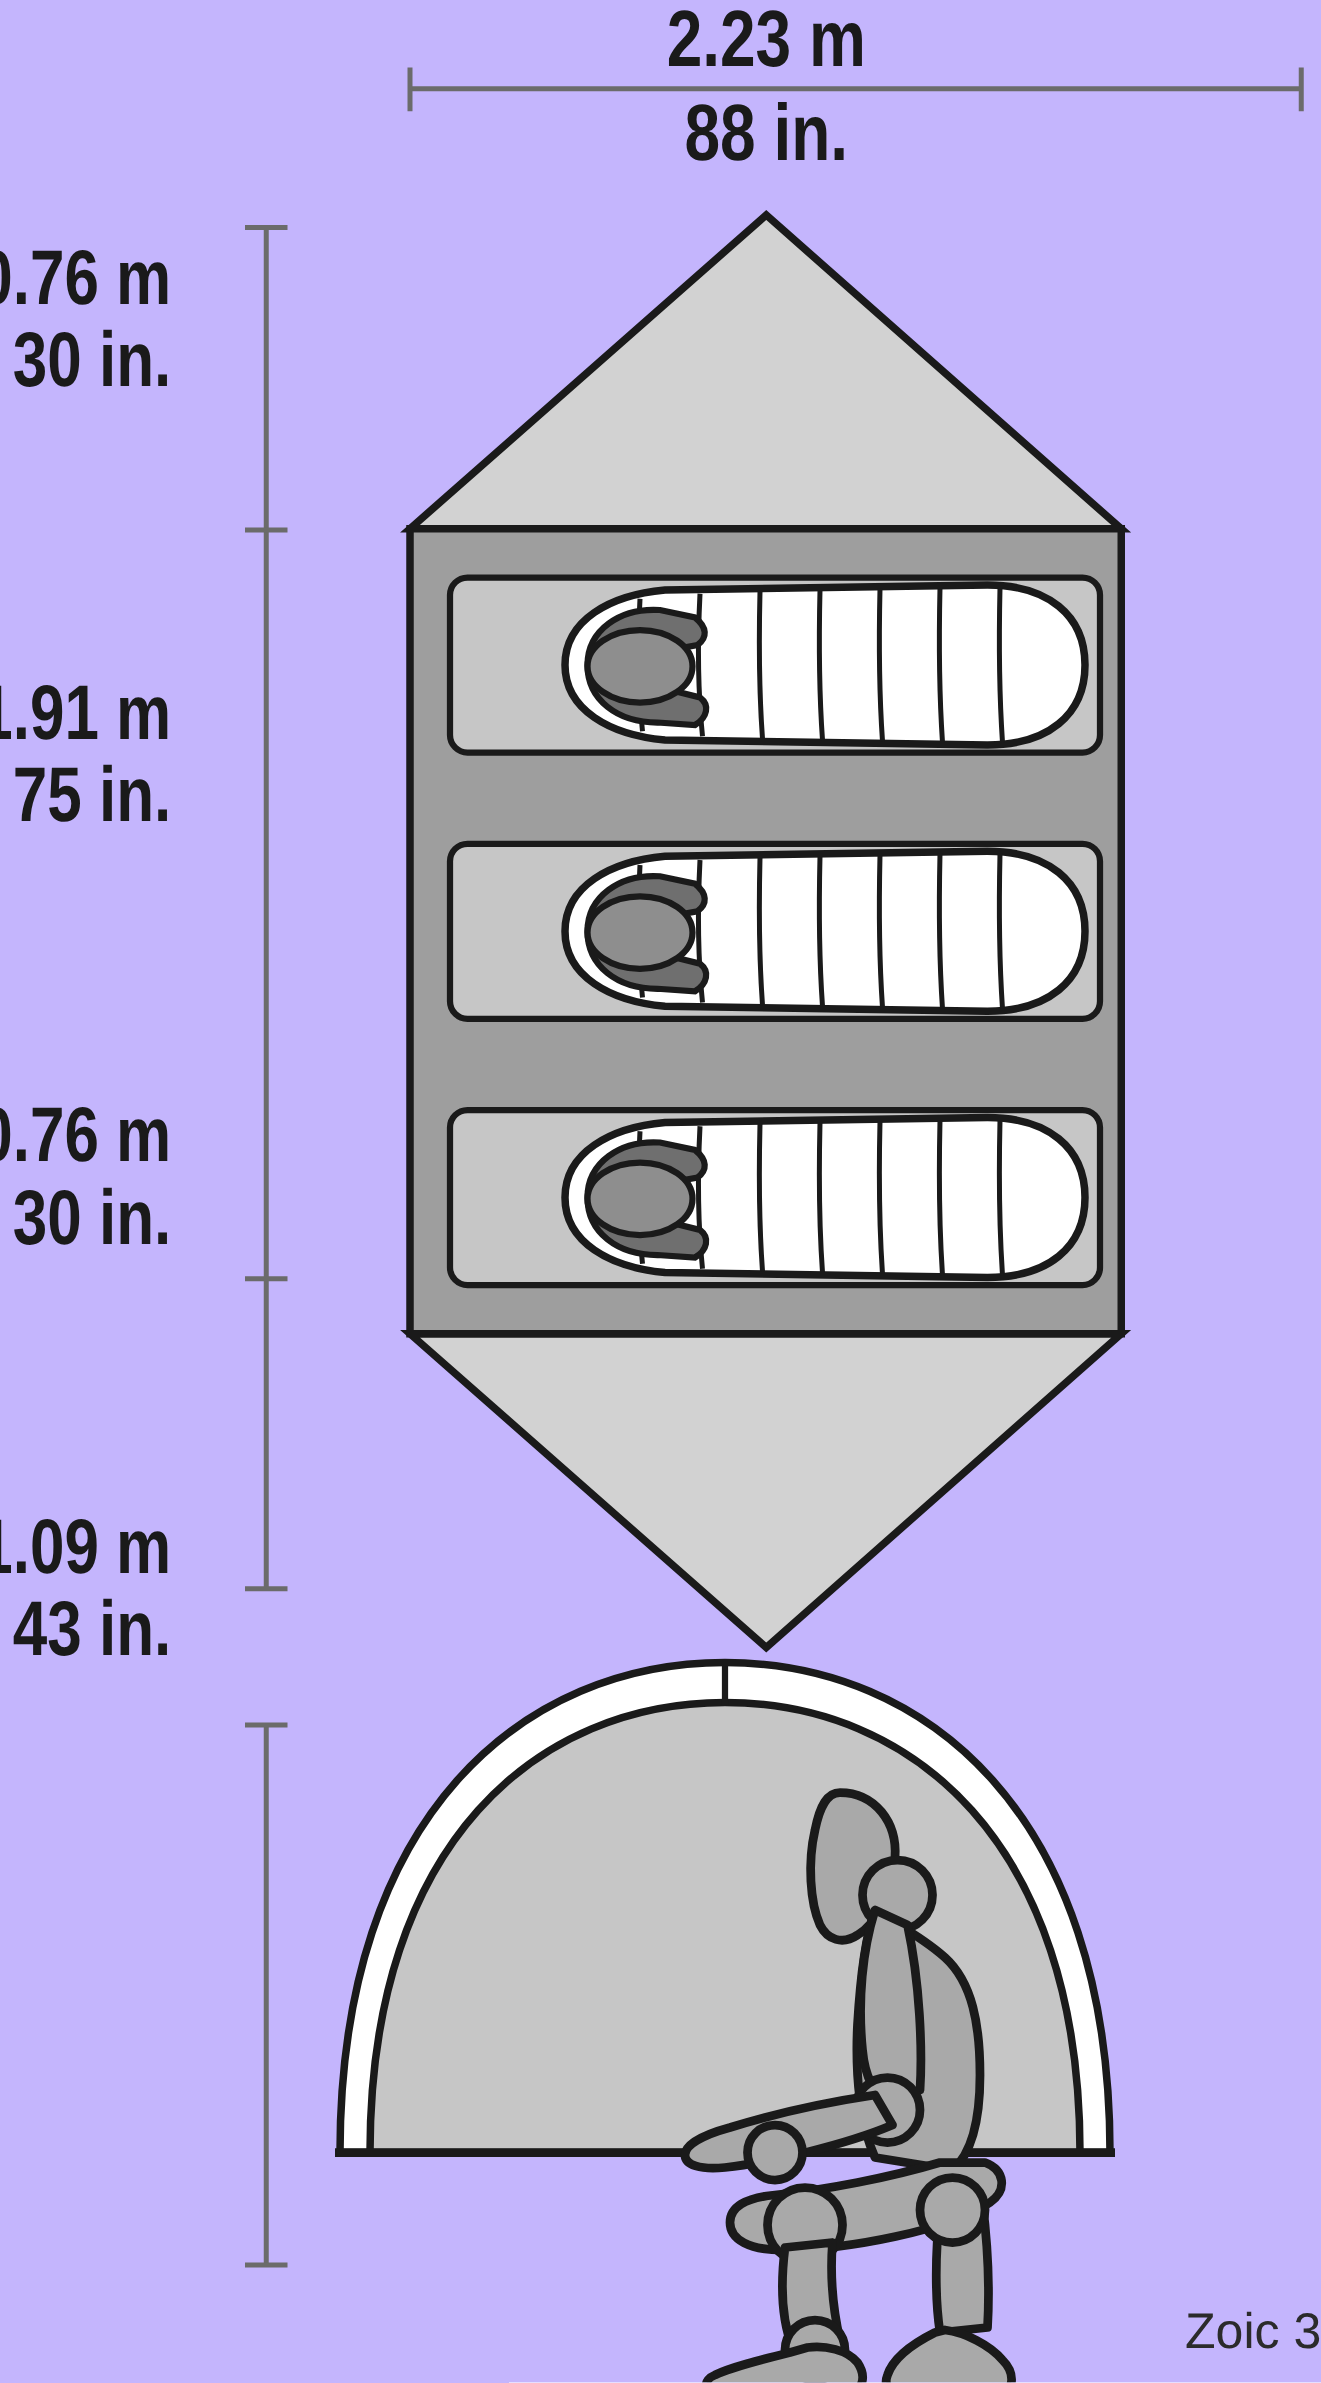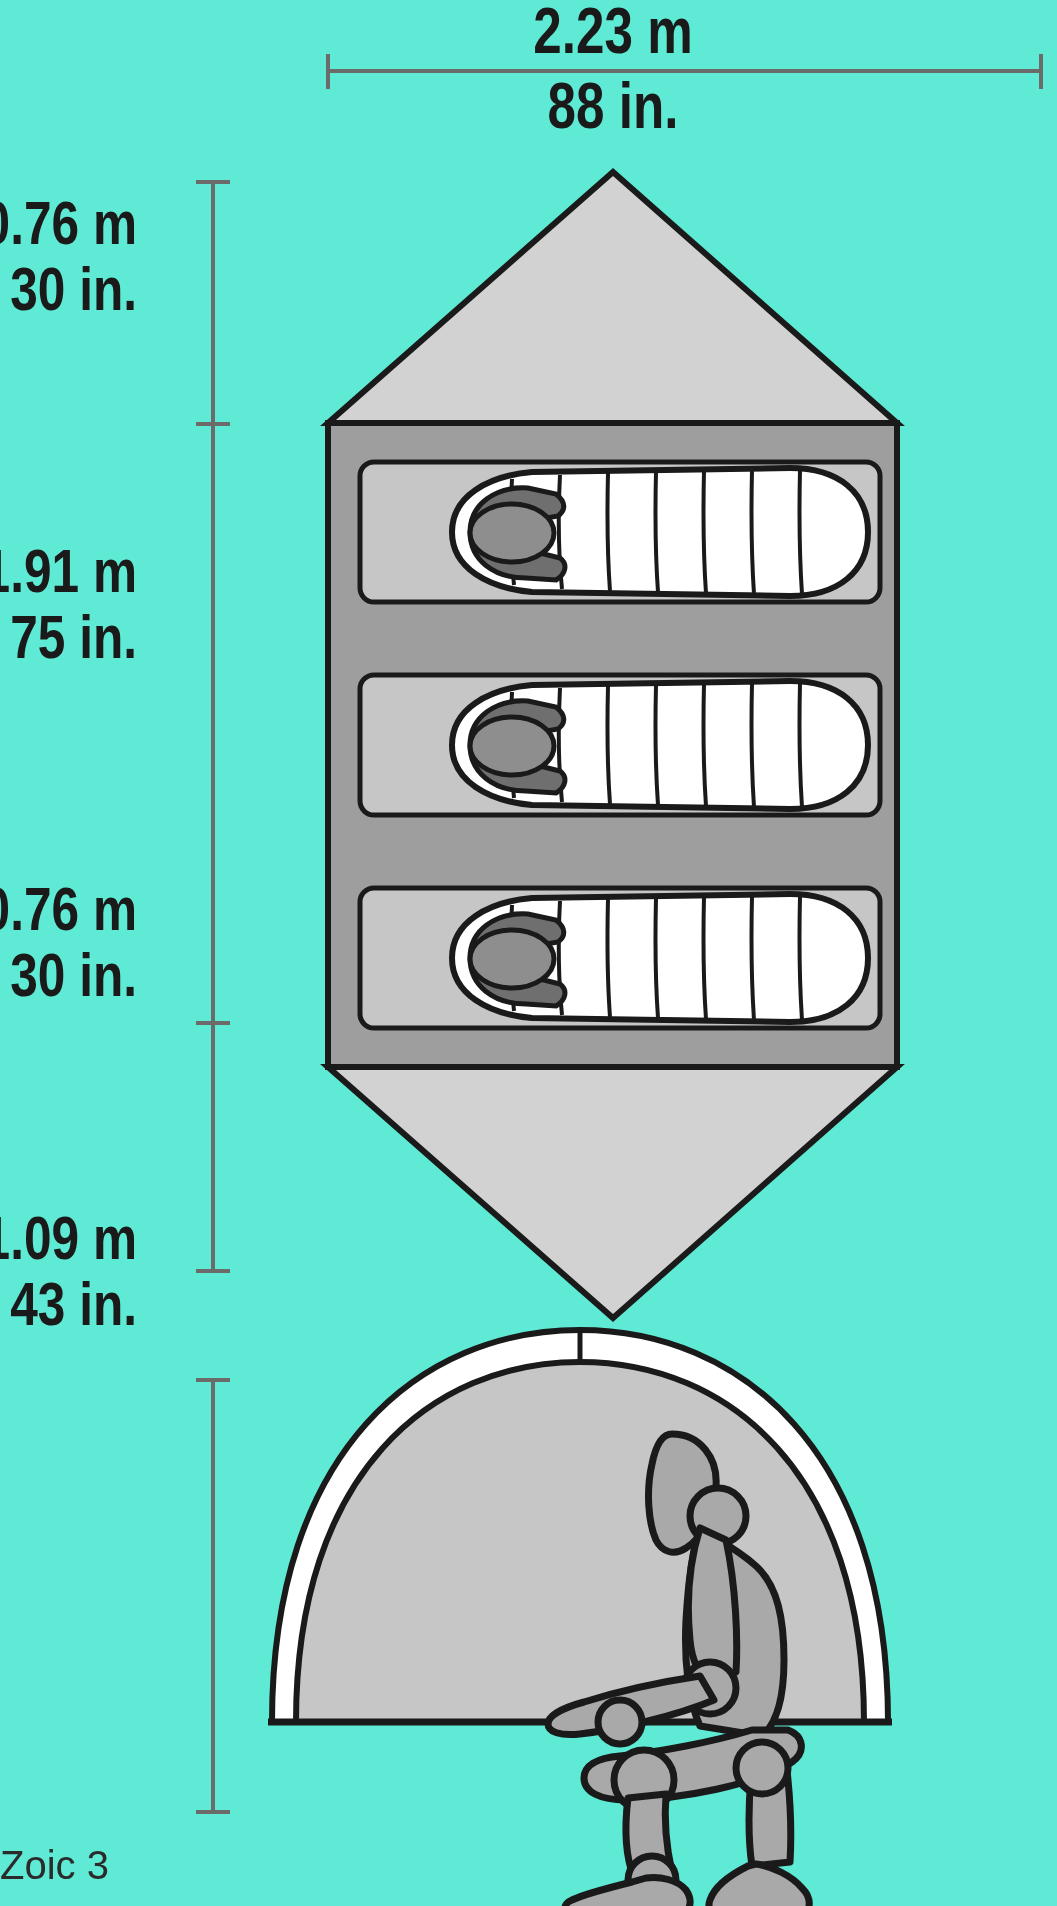--- a/index.html
+++ b/index.html
@@ -7,21 +7,21 @@
     padding: 0;
     background: #ffffff;
   }
   body {
     font-family: "Liberation Sans", sans-serif;
   }
   #page {
     position: relative;
     width: 1057px;
     height: 1906px;
-    background: #5eead4;
+    background: #c4b5fd;
     overflow: hidden;
   }
   #page svg {
     position: absolute;
     top: 0;
     left: 0;
     width: 1057px;
     height: 1906px;
   }
   .dim-label {
@@ -44,21 +44,21 @@
     line-height: 1.06;
     text-align: center;
     white-space: nowrap;
     transform: scaleX(0.80);
   }
   .title {
     position: absolute;
     font-family: "Liberation Sans", sans-serif;
     font-weight: 400;
     color: #2b2b2b;
-    text-align: left;
+    text-align: right;
     white-space: nowrap;
   }
 </style>
 </head>
 <body>
 
 <div id="page">
 
   <svg viewBox="0 0 1057 1906" xmlns="http://www.w3.org/2000/svg">
     <defs>

